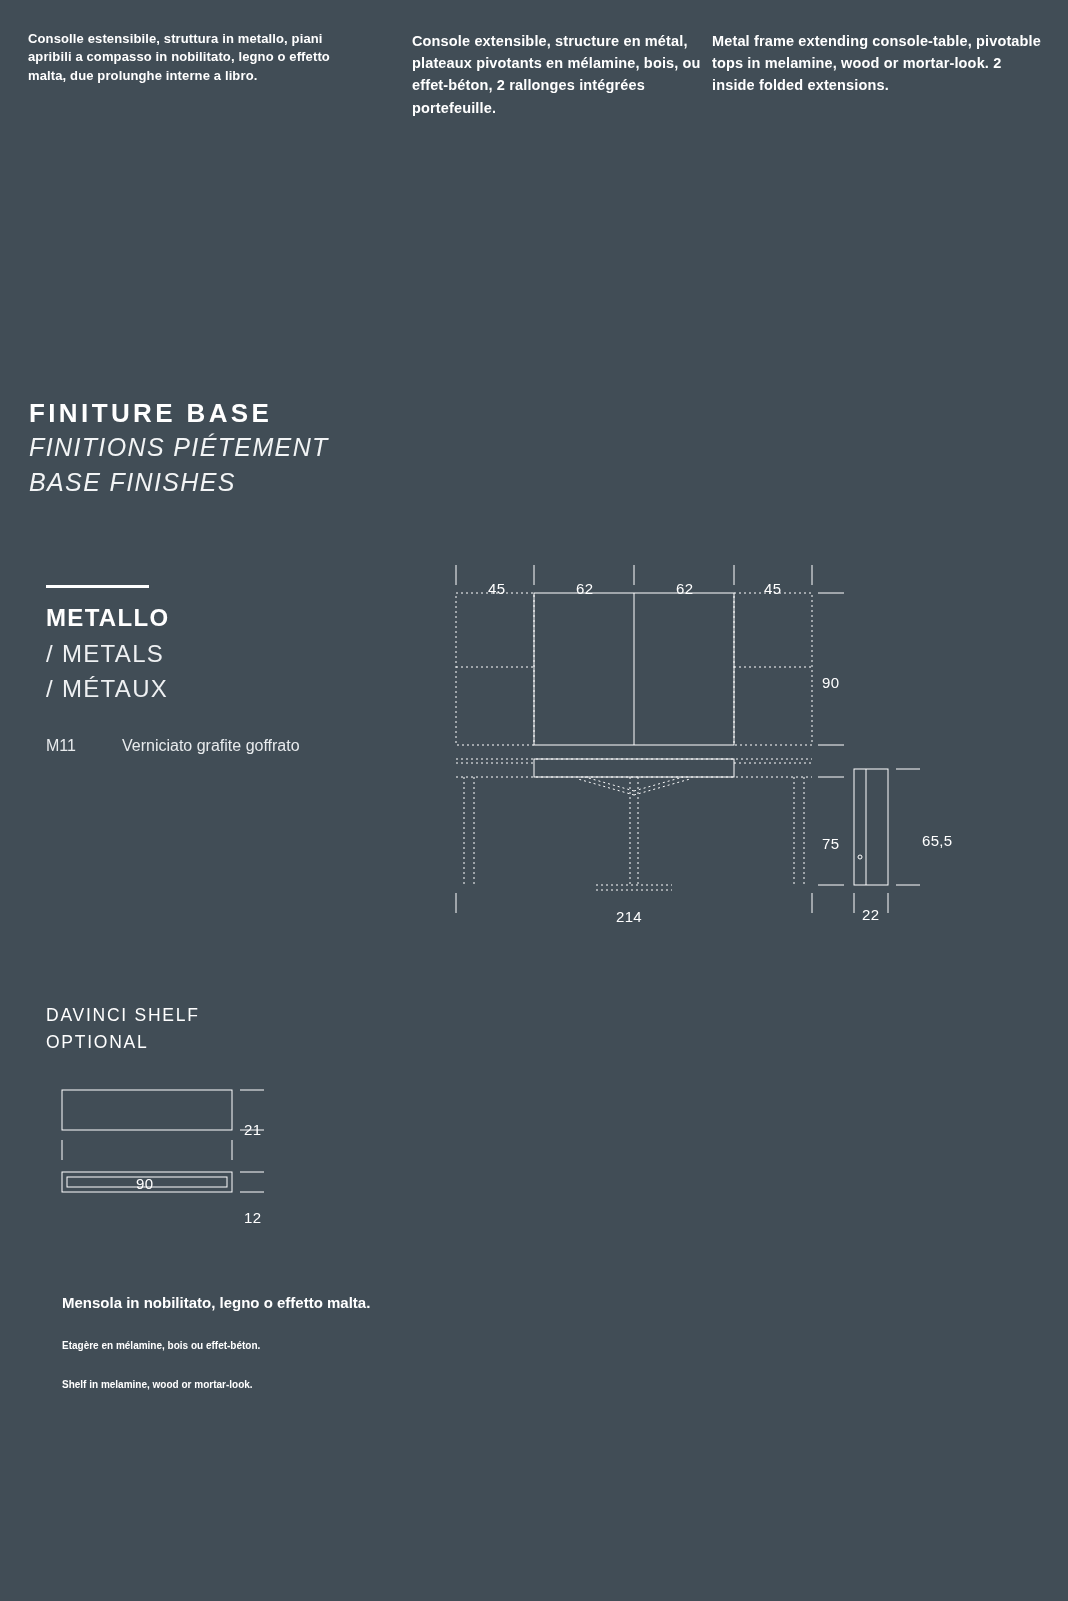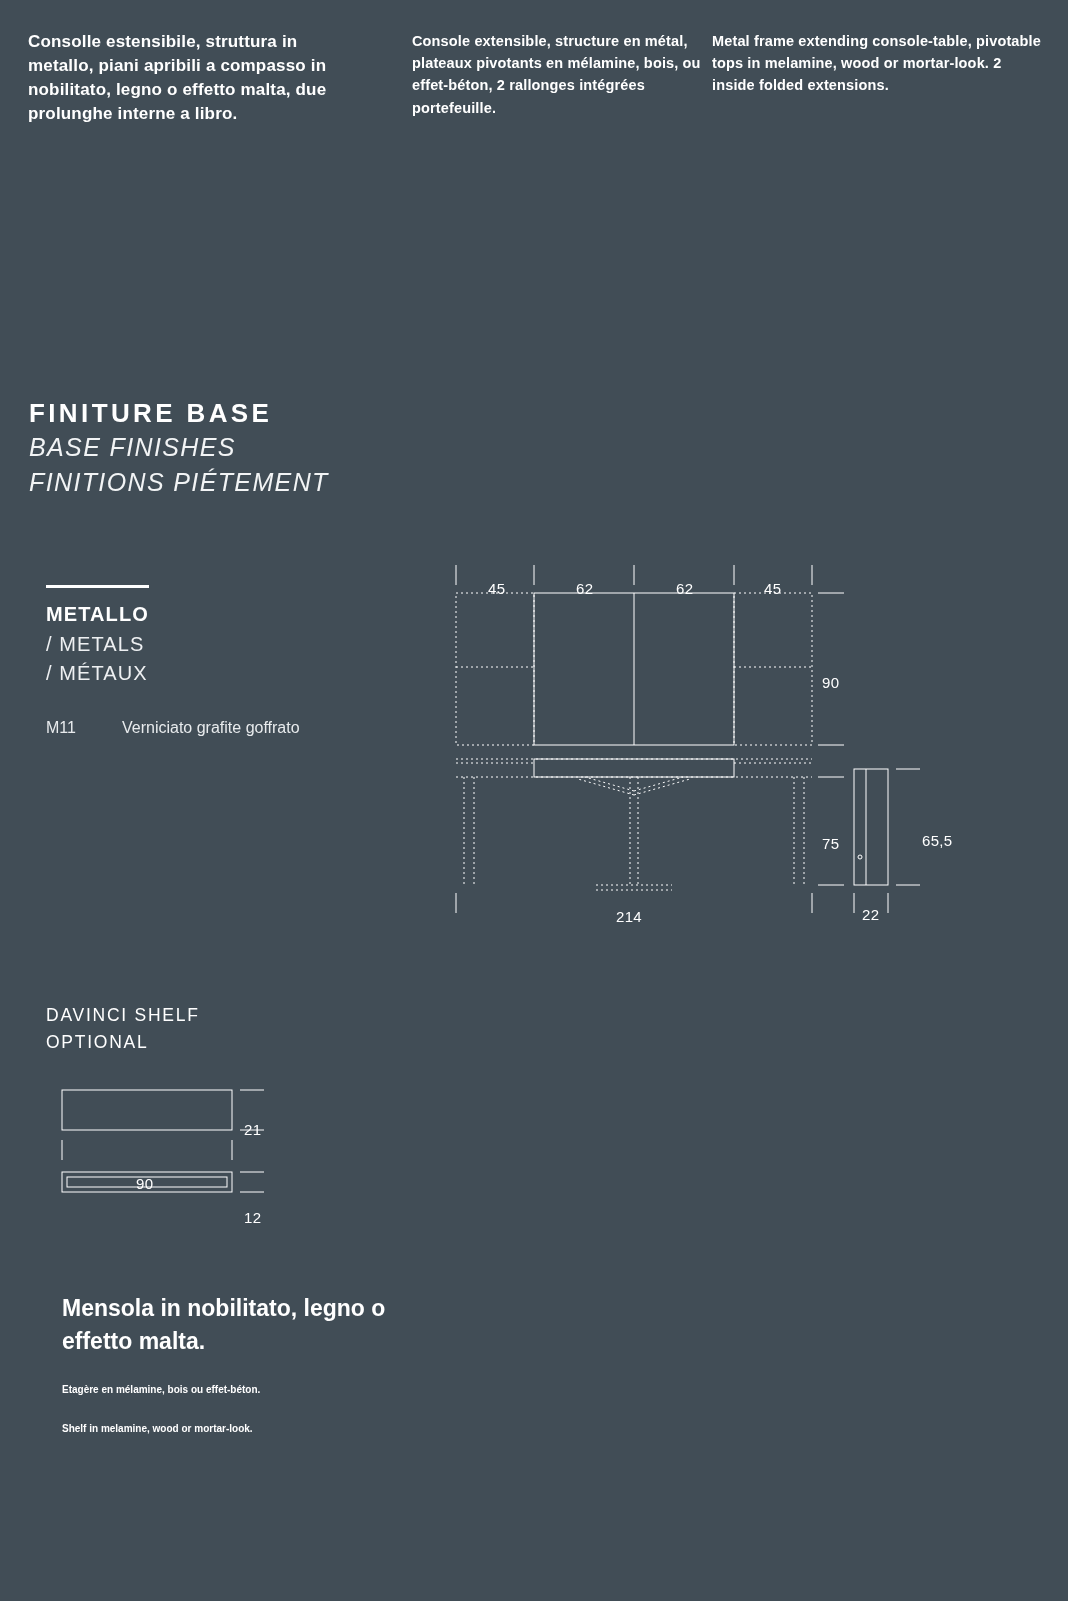--- a/index.html
+++ b/index.html
@@ -24,21 +24,21 @@
   
   .desc-col {
     position: absolute;
     top: 30px;
     font-weight: bold;
     letter-spacing: 0.01em;
   }
   #desc-it {
     left: 28px;
     width: 320px;
-    font-size: 17px;
+    font-size: 13px;
     line-height: 1.42;
   }
   #desc-fr {
     left: 380px;
     width: 320px;
     font-size: 14.5px;
     line-height: 1.53;
     margin-left: 32px;
   }
   #desc-en {
@@ -76,21 +76,21 @@
     top: 585px;
     width: 330px;
   }
   #metals-block .rule {
     width: 103px;
     height: 3px;
     background: #ffffff;
     margin-bottom: 12px;
   }
   #metals-block .m-line {
-    font-size: 20px;
+    font-size: 24px;
     font-weight: bold;
     letter-spacing: 0.055em;
     line-height: 1.48;
   }
   #metals-block .m-line.light {
     font-weight: 400;
     color: #eef0f2;
   }
   #metals-block .finish-row {
     margin-top: 30px;
@@ -115,21 +115,21 @@
   #shelf-drawing { position: absolute; left: 0; top: 0; }
 
   
   #bottom-text {
     position: absolute;
     left: 62px;
     top: 1292px;
     width: 360px;
   }
   #bottom-text .bt-it {
-    font-size: 23px;
+    font-size: 15px;
     font-weight: bold;
     line-height: 1.42;
     margin-bottom: 26px;
   }
   #bottom-text .bt-sub {
     font-size: 10px;
     font-weight: bold;
     line-height: 1.46;
     margin-bottom: 24px;
   }
@@ -152,22 +152,22 @@
 <body>
 
 <div class="page">
 
   <div class="desc-col" id="desc-it">Consolle estensibile, struttura in metallo, piani apribili a compasso in nobilitato, legno o effetto malta, due prolunghe interne a libro.</div>
   <div class="desc-col" id="desc-fr">Console extensible, structure en métal, plateaux pivotants en mélamine, bois, ou effet-béton, 2 rallonges intégrées portefeuille.</div>
   <div class="desc-col" id="desc-en">Metal frame extending console-table, pivotable tops in melamine, wood or mortar-look. 2 inside folded extensions.</div>
 
   <div id="section-heading">
     <div class="h1">FINITURE BASE</div>
+    <div class="h2">FINITIONS PIÉTEMENT</div>
     <div class="h2">BASE FINISHES</div>
-    <div class="h2">FINITIONS PIÉTEMENT</div>
   </div>
 
   <div id="metals-block">
     <div class="rule"></div>
     <div class="m-line">METALLO</div>
     <div class="m-line light">/ METALS</div>
     <div class="m-line light">/ MÉTAUX</div>
     <div class="finish-row">
       <span class="finish-code">M11</span>
       <span class="finish-name">Verniciato grafite goffrato</span>

